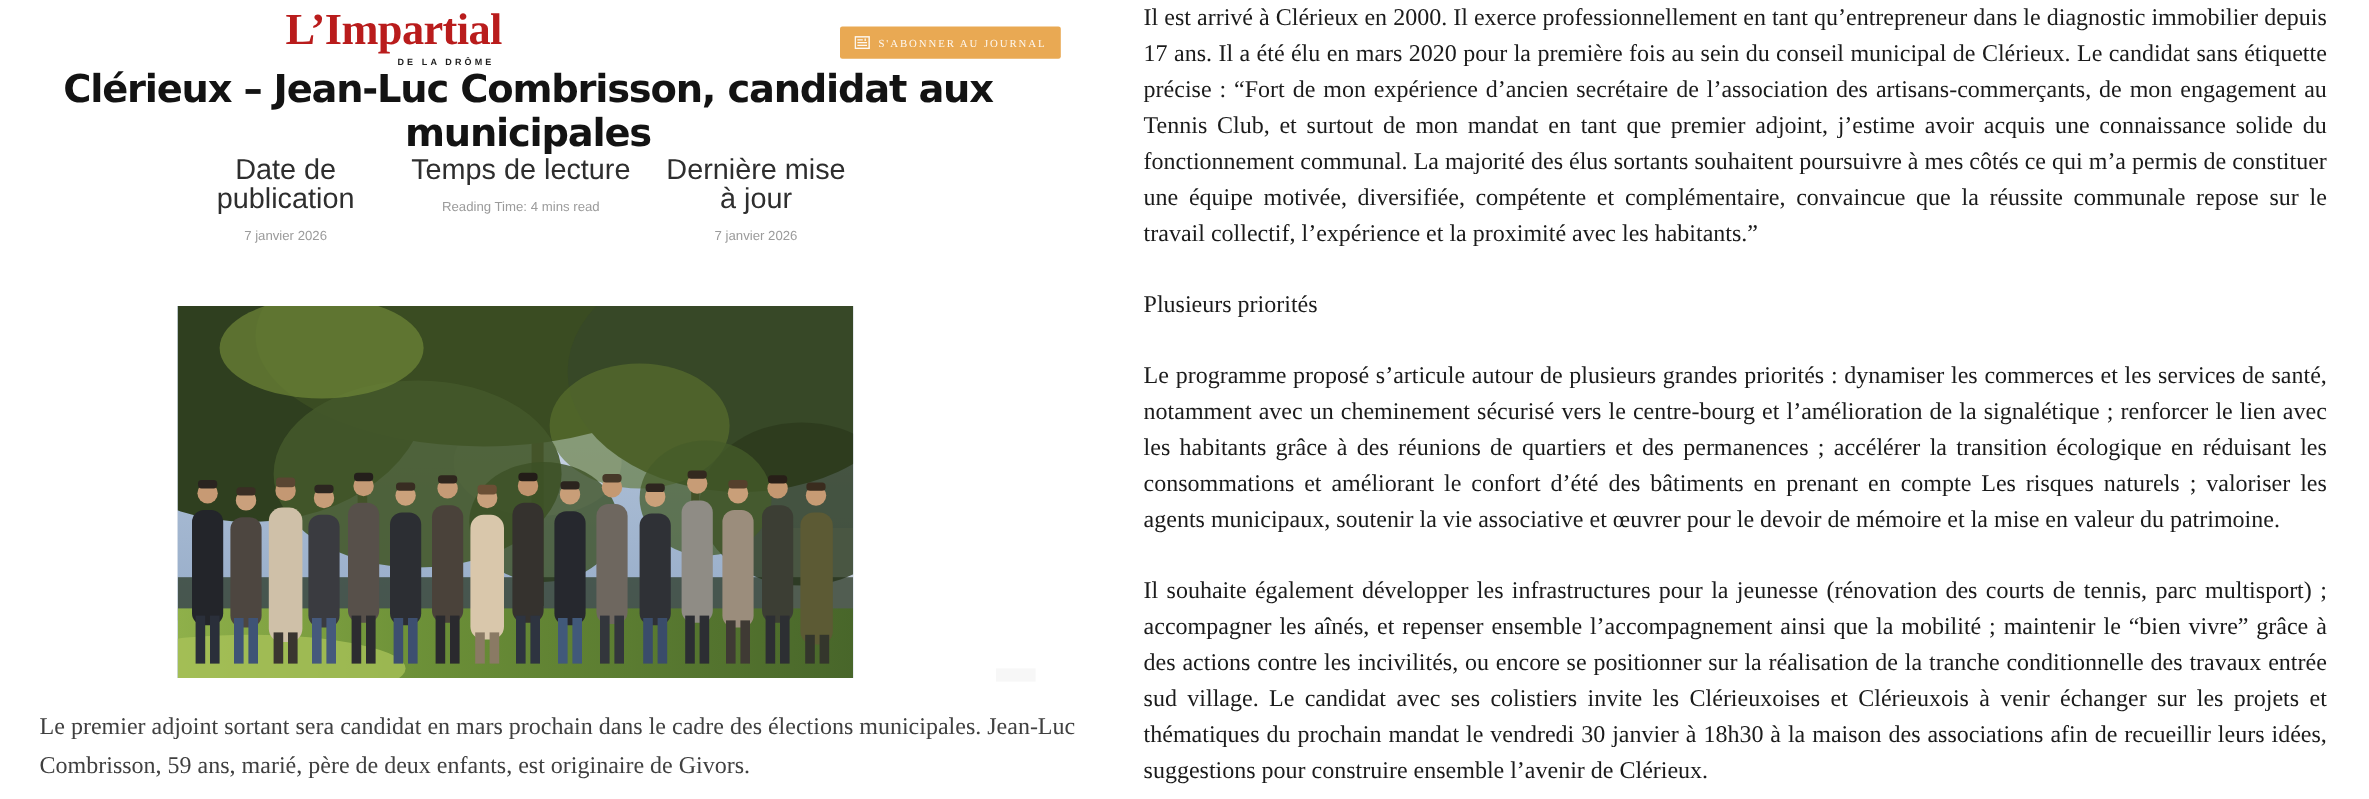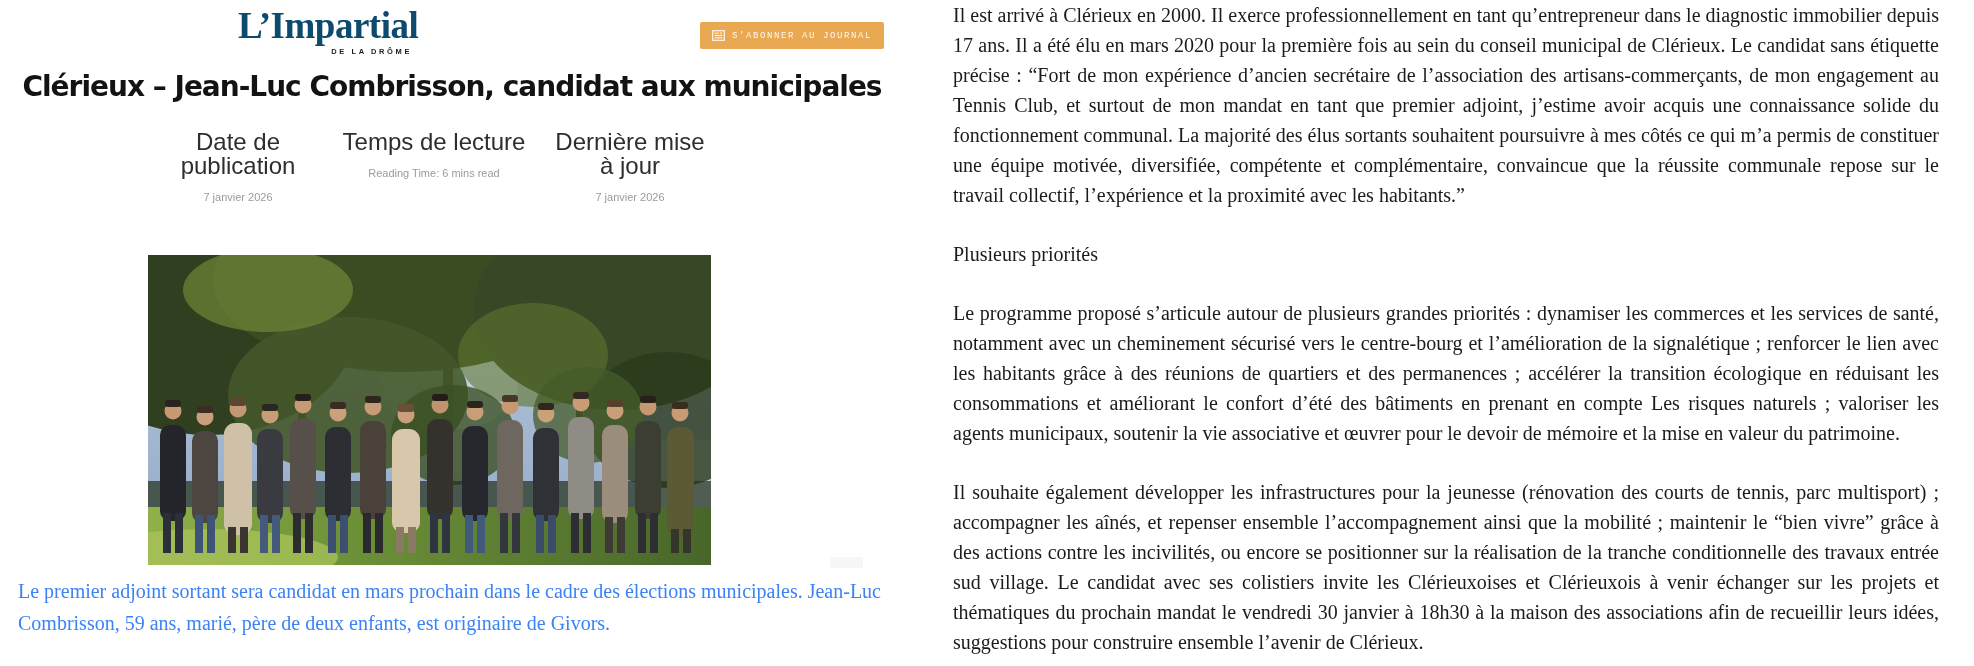--- a/index.html
+++ b/index.html
@@ -10,42 +10,42 @@
     font-family:"Liberation Sans", sans-serif;
     -webkit-font-smoothing:antialiased;
   }
 
   
   .left-col { position:absolute; left:0; top:0; width:945px; height:666px; }
 
   .logo { position:absolute; left:238px; top:6px; width:180px; cursor:pointer; }
   .logo-title {
     font-family:"Liberation Serif", serif; font-weight:bold;
-    font-size:37px; line-height:40px; color:#0c4a6e; letter-spacing:-0.5px;
+    font-size:37px; line-height:40px; color:#b91c1c; letter-spacing:-0.5px;
     text-align:left;
   }
   .logo-sub {
     font-size:7.5px; font-weight:bold; color:#1d1d1d; letter-spacing:2.6px;
     text-align:right; padding-right:6px; margin-top:1px;
   }
 
   .subscribe {
     position:absolute; left:700px; top:22px; height:27px;
     display:flex; align-items:center; gap:7px;
     background:#e9a953; color:rgba(255,255,255,0.92);
     border:none; border-radius:2px; padding:12px 12px;
-    font-family:Liberation Mono, monospace;
+    font-family:Liberation Serif, serif;
     font-size:9px; letter-spacing:1.6px; cursor:pointer;
   }
   .sub-icon { display:flex; align-items:center; }
 
   .headline {
-    position:absolute; left:0; top:56px; width:880px; margin:12px;
+    position:absolute; left:0; top:56px; width:880px; margin:0;
     font-family:"DejaVu Sans", sans-serif; font-weight:bold;
-    font-size:28px; line-height:37px; letter-spacing:-1px;
+    font-size:32px; line-height:37px; letter-spacing:-1px;
     color:#131313; text-align:center;
   }
 
   .meta-col { position:absolute; text-align:center; }
   .meta-col .label { font-size:24px; line-height:24px; color:#2e2e2e; font-weight:400; }
   .meta-col .value { font-size:11px; color:#9b9b9b; margin-top:13px; }
   .meta-1 { left:177px; top:130px; width:122px; }
   .meta-2 { left:334px; top:130px; width:200px; }
   .meta-3 { left:554px; top:130px; width:152px; }
 
@@ -54,23 +54,23 @@
     overflow:hidden; background:#9db1ca;
   }
   .photo svg { display:block; }
 
   .placeholder-box {
     position:absolute; left:830px; top:557px; width:33px; height:11px;
     background:#f7f7f7;
   }
 
   .caption {
-    position:absolute; left:17px; top:574px; width:925px; margin:1px;
+    position:absolute; left:17px; top:574px; width:925px; margin:16px;
     font-family:"Liberation Serif", serif;
-    font-size:20px; line-height:32px; color:#3b82f6;
+    font-size:20px; line-height:32px; color:#404040;
   }
 
   
   .right-col {
     position:absolute; left:953px; top:0; width:1002px; height:666px;
     font-family:"Liberation Serif", serif;
     font-size:20px; line-height:30px; color:#1b1b1b;
     text-align:justify;
   }
   .right-col p { margin:0 16px 29px 0; }
@@ -100,21 +100,21 @@
   </button>
 
   <h1 class="headline">Clérieux – Jean-Luc Combrisson, candidat aux municipales</h1>
 
   <div class="meta-col meta-1">
     <div class="label">Date de publication</div>
     <div class="value">7 janvier 2026</div>
   </div>
   <div class="meta-col meta-2">
     <div class="label">Temps de lecture</div>
-    <div class="value">Reading Time: 6 mins read</div>
+    <div class="value">Reading Time: 4 mins read</div>
   </div>
   <div class="meta-col meta-3">
     <div class="label">Dernière mise à jour</div>
     <div class="value">7 janvier 2026</div>
   </div>
 
   <div class="photo">
     <svg width="563" height="310" viewBox="0 0 563 310" preserveAspectRatio="none">
       <defs>
         <linearGradient id="sky" x1="0" y1="0" x2="0" y2="1">

